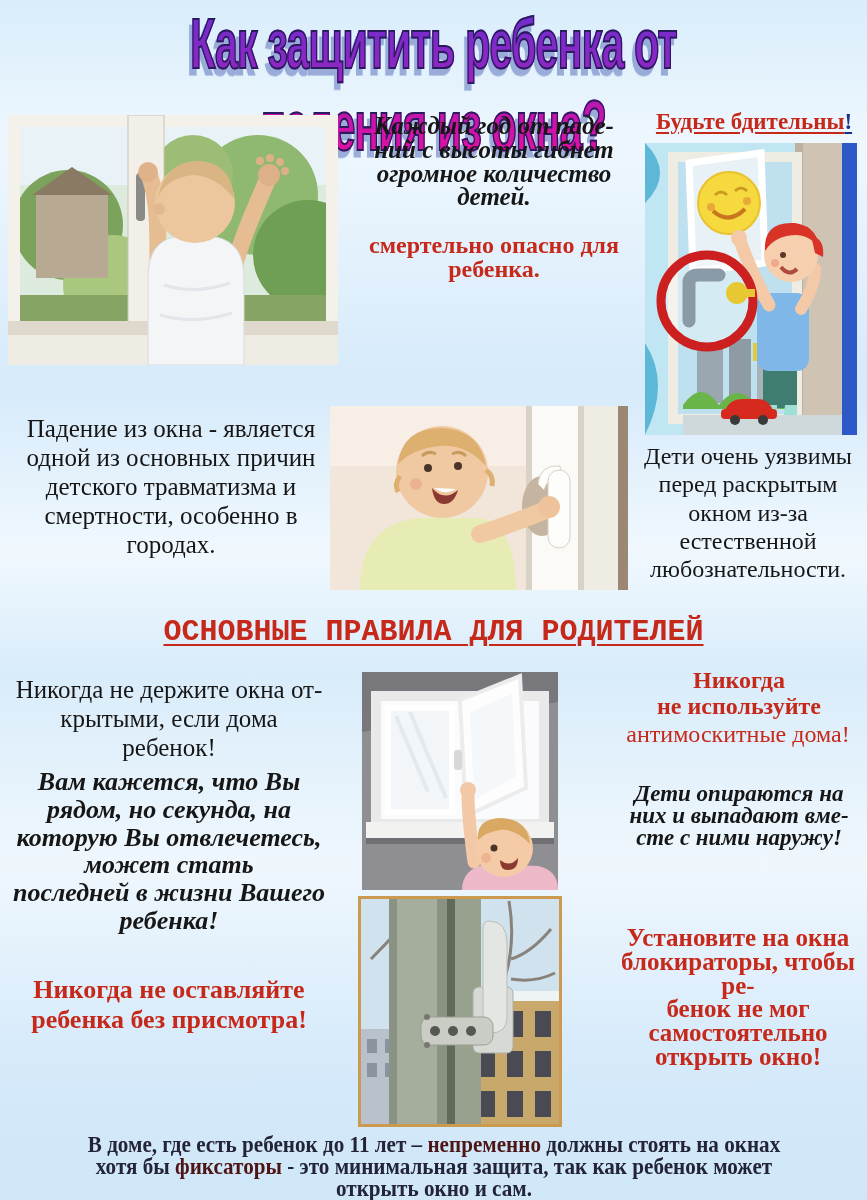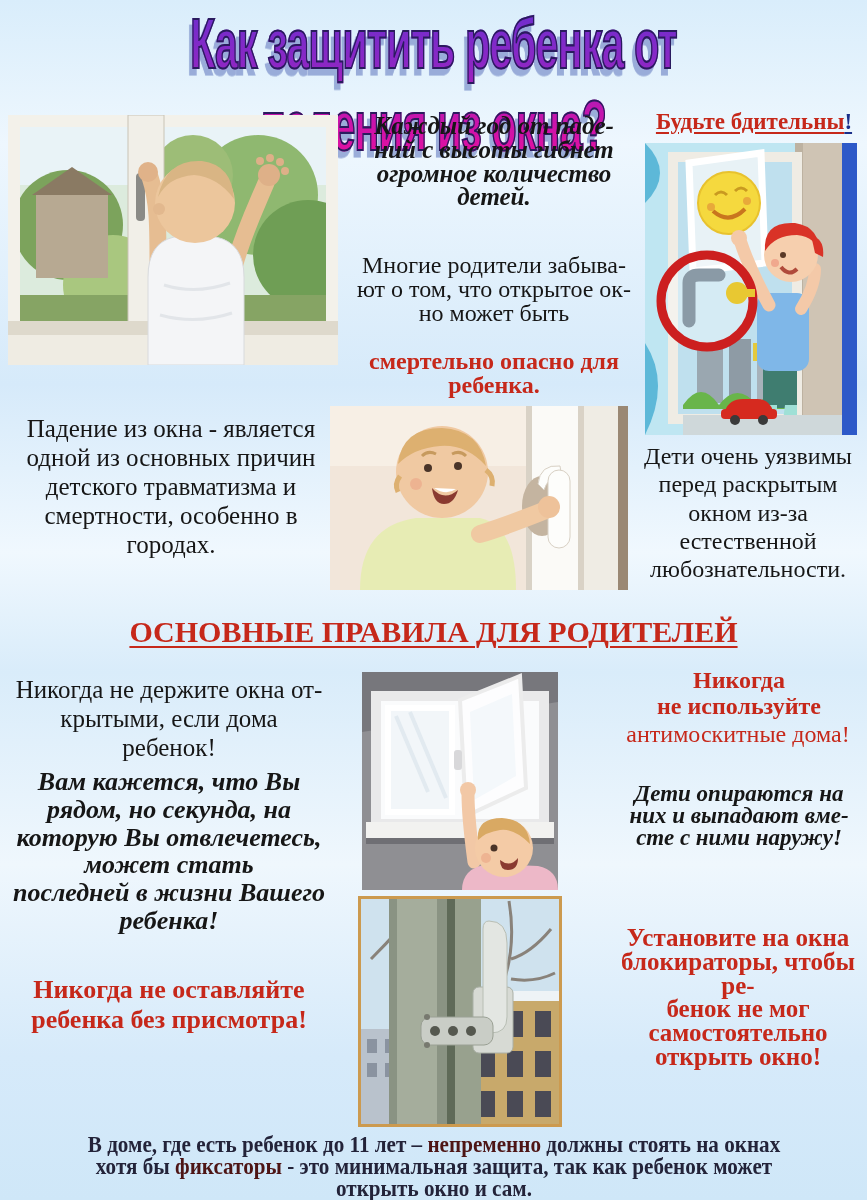--- a/index.html
+++ b/index.html
@@ -32,21 +32,21 @@
   .vigilant .v-text{color:#c6281a;text-decoration:underline;text-decoration-thickness:2px;text-underline-offset:3px;}
   .vigilant .v-mark{color:#1b2f8a;text-decoration:underline;text-decoration-thickness:2px;text-underline-offset:3px;}
   .p2{left:645px;top:143px;width:212px;height:292px;}
   
   .r2l{left:6px;top:414px;width:330px;font-size:25px;line-height:1.16;}
   .p3{left:330px;top:406px;width:298px;height:184px;}
   .r2r{left:634px;top:442px;width:228px;font-size:24px;line-height:1.18;}
   
   .rules-heading{left:0;right:0;top:615px;margin:0;text-align:center;font-size:30px;font-weight:bold;
     color:#c6281a;text-decoration:underline;text-decoration-thickness:2px;text-underline-offset:4px;
-    font-family:Liberation Serif, serif;}
+    font-family:Liberation Mono, monospace;}
   
   .rl1{left:6px;top:676px;width:326px;font-size:25px;line-height:1.15;}
   .rl2{left:6px;top:768px;width:326px;font-size:26px;line-height:1.07;font-weight:bold;font-style:italic;}
   .rl3{left:6px;top:975px;width:326px;font-size:26px;line-height:1.16;font-weight:bold;}
   .p4{left:362px;top:672px;width:196px;height:218px;}
   .p5{left:358px;top:896px;width:198px;height:225px;border:3px solid #cc9a4f;}
   .rr1a{left:618px;top:668px;width:242px;font-size:24px;line-height:1.08;font-weight:bold;}
   .rr1b{left:610px;top:722px;width:256px;font-size:24px;line-height:1.0;}
   .rr2{left:614px;top:783px;width:250px;font-size:23px;line-height:0.95;font-weight:bold;font-style:italic;}
   .rr3{left:612px;top:926px;width:252px;font-size:25px;line-height:0.95;font-weight:bold;text-align:center;}
@@ -99,23 +99,20 @@
       <path d="M150 82 Q158 44 194 46 Q224 50 226 84 Q210 62 186 60 Q160 62 150 82 Z" fill="#d9b584"></path>
       <circle cx="151" cy="94" r="6" fill="#e2b88e"></circle>
     </svg>
   </figure>
 
   <div class="abs intro ctr serif">
     <p class="lead pre">Каждый год от паде-
 ний с высоты гибнет
 огромное количество
 детей.</p>
-    <p class="body pre">Многие родители забыва-
-ют о том, что открытое ок-
-но может быть</p>
     <p class="warn red pre">смертельно опасно для
 ребенка.</p>
   </div>
 
   <div class="abs vigilant serif">
     <span class="v-text">Будьте бдительны</span><span class="v-mark">!</span>
   </div>
 
   <figure class="abs p2">
     <svg width="212" height="292" viewBox="0 0 212 292">

